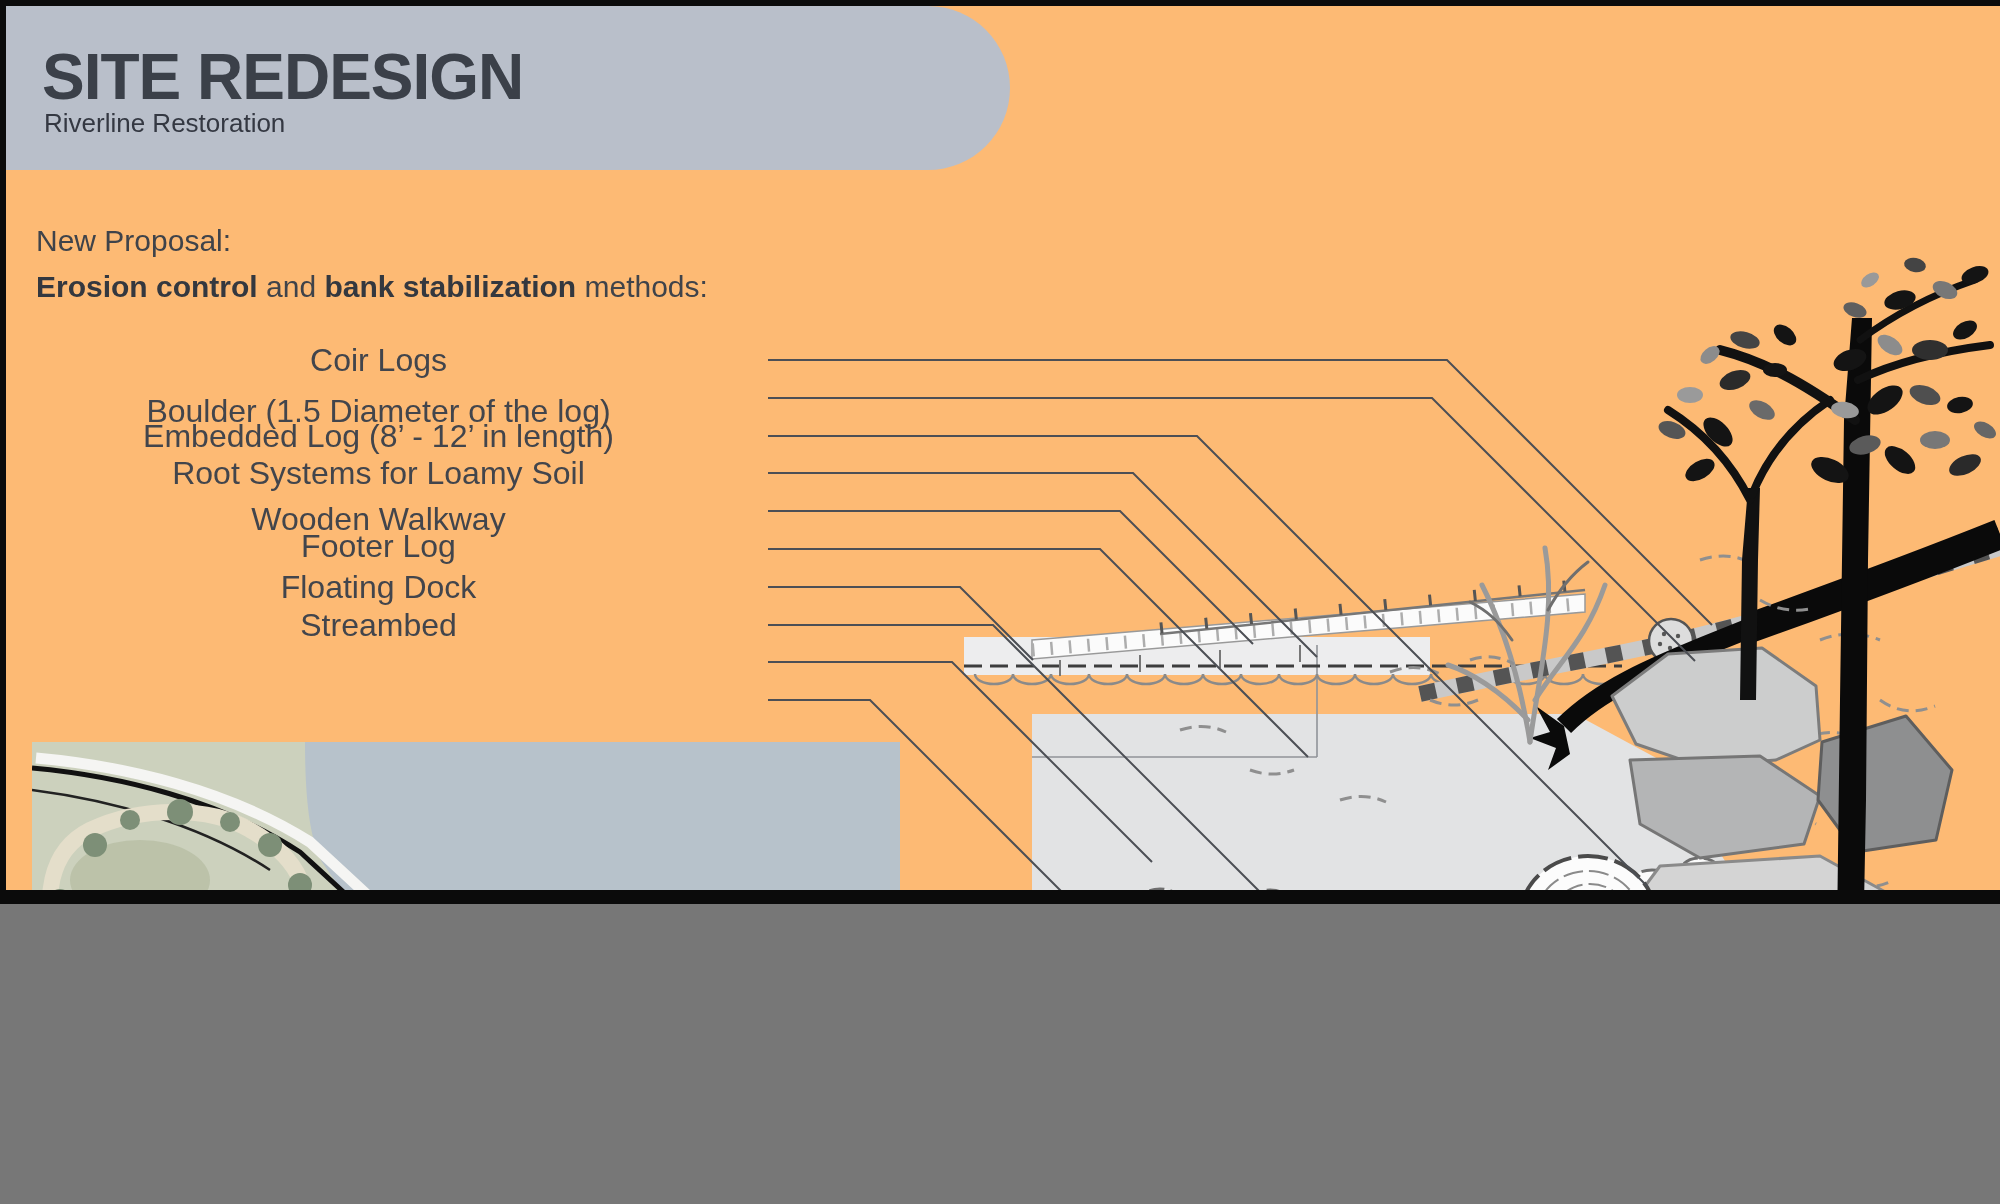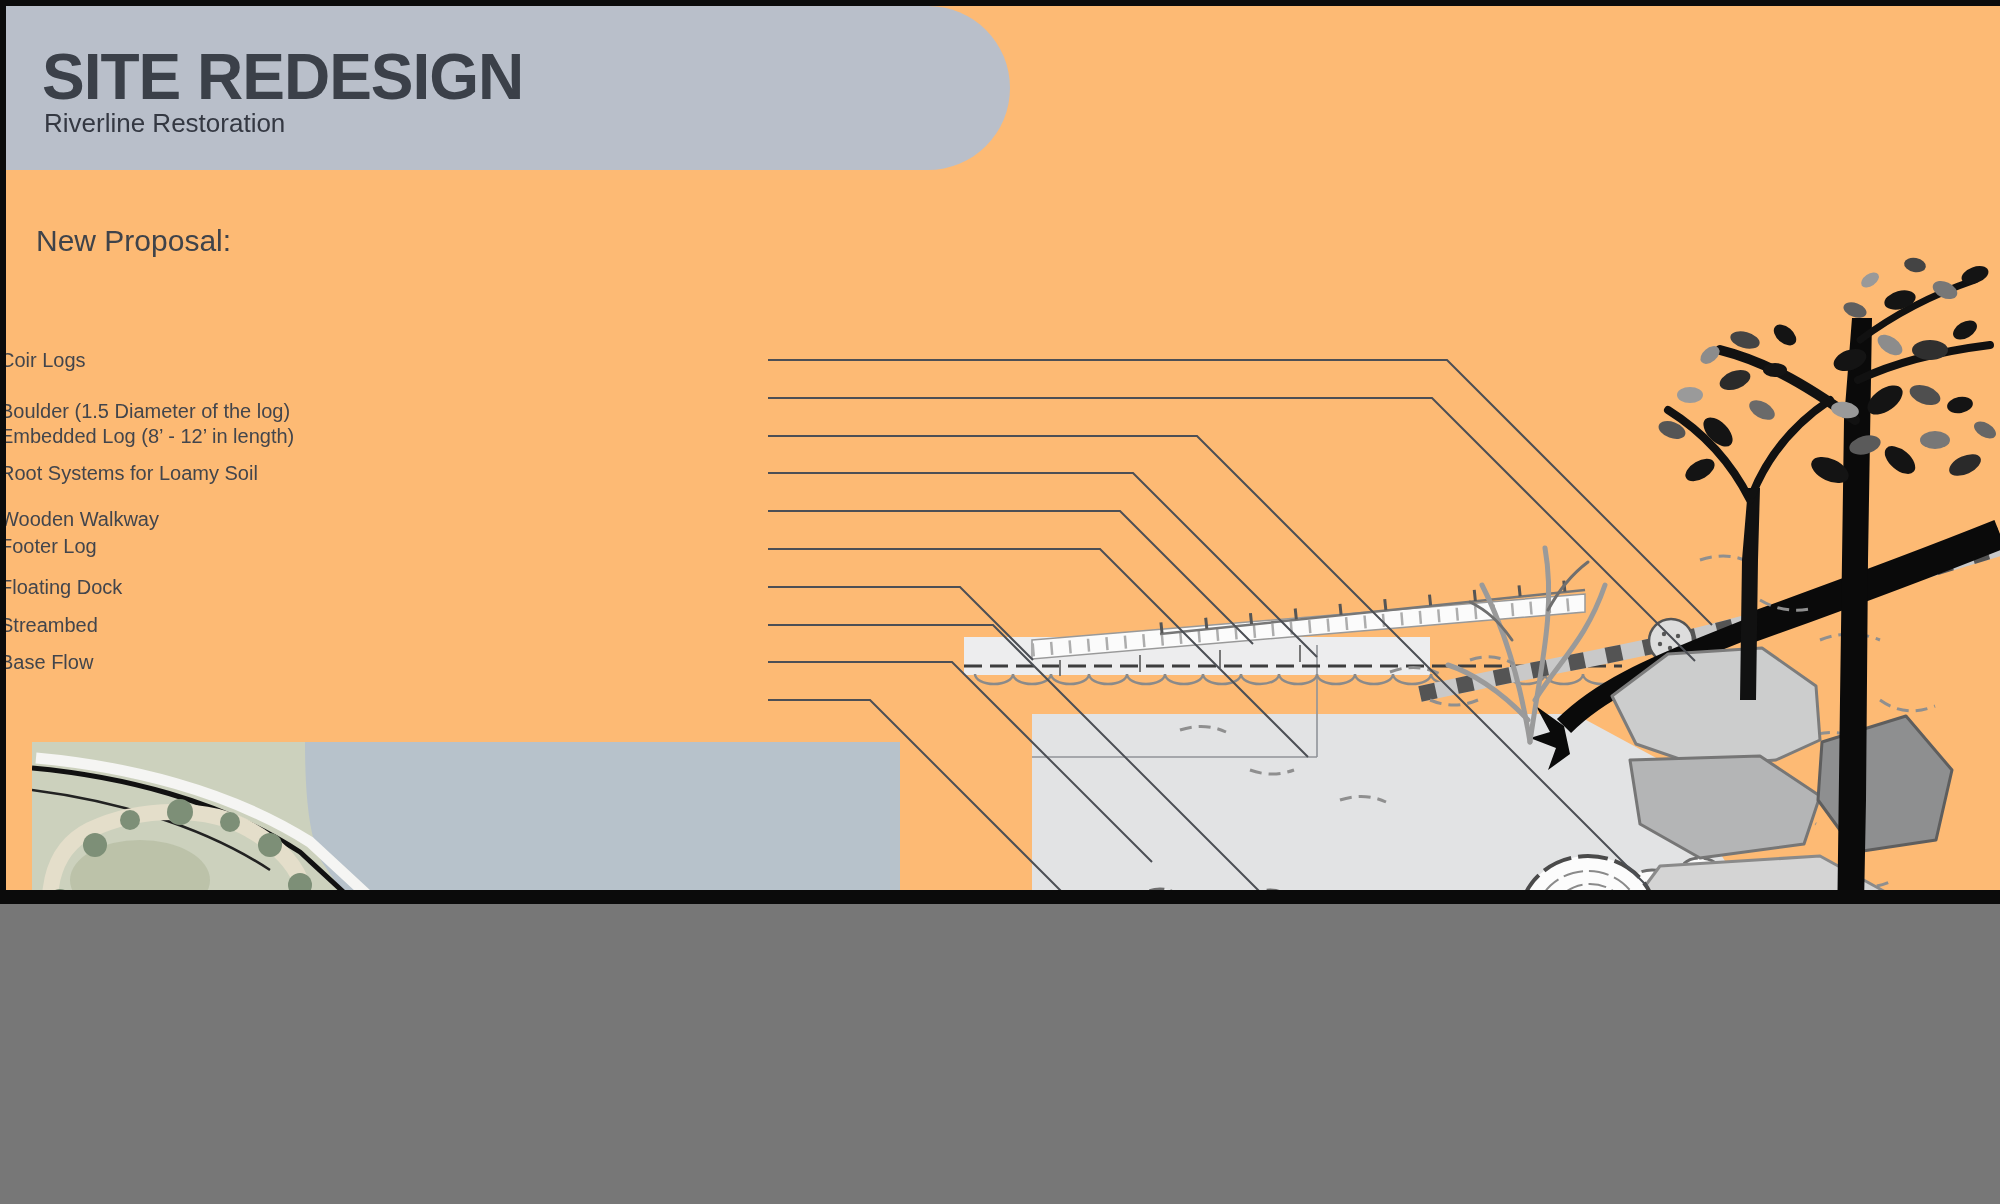--- a/index.html
+++ b/index.html
@@ -10,47 +10,47 @@
   #banner{position:absolute;left:6px;top:6px;width:1004px;height:164px;background:#b9bfca;
           border-radius:0 82px 82px 0;z-index:5;}
   #title{position:absolute;left:36px;top:34px;font-size:64px;font-weight:bold;color:#3b4049;
          letter-spacing:-1px;white-space:nowrap;}
   #subtitle{position:absolute;left:38px;top:102px;font-size:26px;font-weight:normal;color:#343842;
             white-space:nowrap;}
   #proposal{position:absolute;left:36px;top:196px;font-size:30px;color:#3f434a;z-index:6;white-space:nowrap;margin-top:28px;}
   #methods{position:absolute;left:36px;top:270px;font-size:30px;color:#3f434a;z-index:6;white-space:nowrap;}
   #methods b{color:#34383f;}
   #labels-container{position:absolute;left:0;top:0;width:757px;height:1204px;z-index:10;}
-  .dlabel{position:absolute;right:0;width:757px;text-align:left;font-size:20px;line-height:38px;
+  .dlabel{position:absolute;right:0;width:757px;text-align:center;font-size:32px;line-height:38px;
           color:#42454c;white-space:nowrap;}
   #artwork{position:absolute;left:0;top:0;z-index:4;}
 </style>
 </head>
 <body>
 
 <div id="stage">
 
   <div id="banner">
     <div id="title">SITE REDESIGN</div>
     <div id="subtitle">Riverline Restoration</div>
   </div>
 
   <div id="proposal">New Proposal:</div>
 
+  <div id="methods"><b>Erosion control</b><span> and </span><b>bank stabilization</b><span> methods:</span></div>
 
   <div id="labels-container">
       <div class="dlabel" style="top: 341px;">Coir Logs</div>
       <div class="dlabel" style="top: 392px;">Boulder (1.5 Diameter of the log)</div>
       <div class="dlabel" style="top: 417px;">Embedded Log (8’ - 12’ in length)</div>
       <div class="dlabel" style="top: 454px;">Root Systems for Loamy Soil</div>
       <div class="dlabel" style="top: 500px;">Wooden Walkway</div>
       <div class="dlabel" style="top: 527px;">Footer Log</div>
       <div class="dlabel" style="top: 568px;">Floating Dock</div>
       <div class="dlabel" style="top: 606px;">Streambed</div>
-      <div class="dlabel" style="top: 643px;">Base Flow</div>
     </div>
 
   <svg id="artwork" width="2000" height="1204" viewBox="0 0 2000 1204">
 
     <g>
 
       <rect x="964" y="637" width="466" height="38" fill="#ededee"></rect>
       <polygon points="1032,714 1575,714 1660,760 1745,892 1640,926 1470,946 1300,950 1150,926 1032,912" fill="#e2e3e4"></polygon>
       <line x1="1032" y1="757" x2="1317" y2="757" stroke="#909398" stroke-width="1.6"></line>
       <line x1="1317" y1="645" x2="1317" y2="757" stroke="#909398" stroke-width="1.6"></line>

